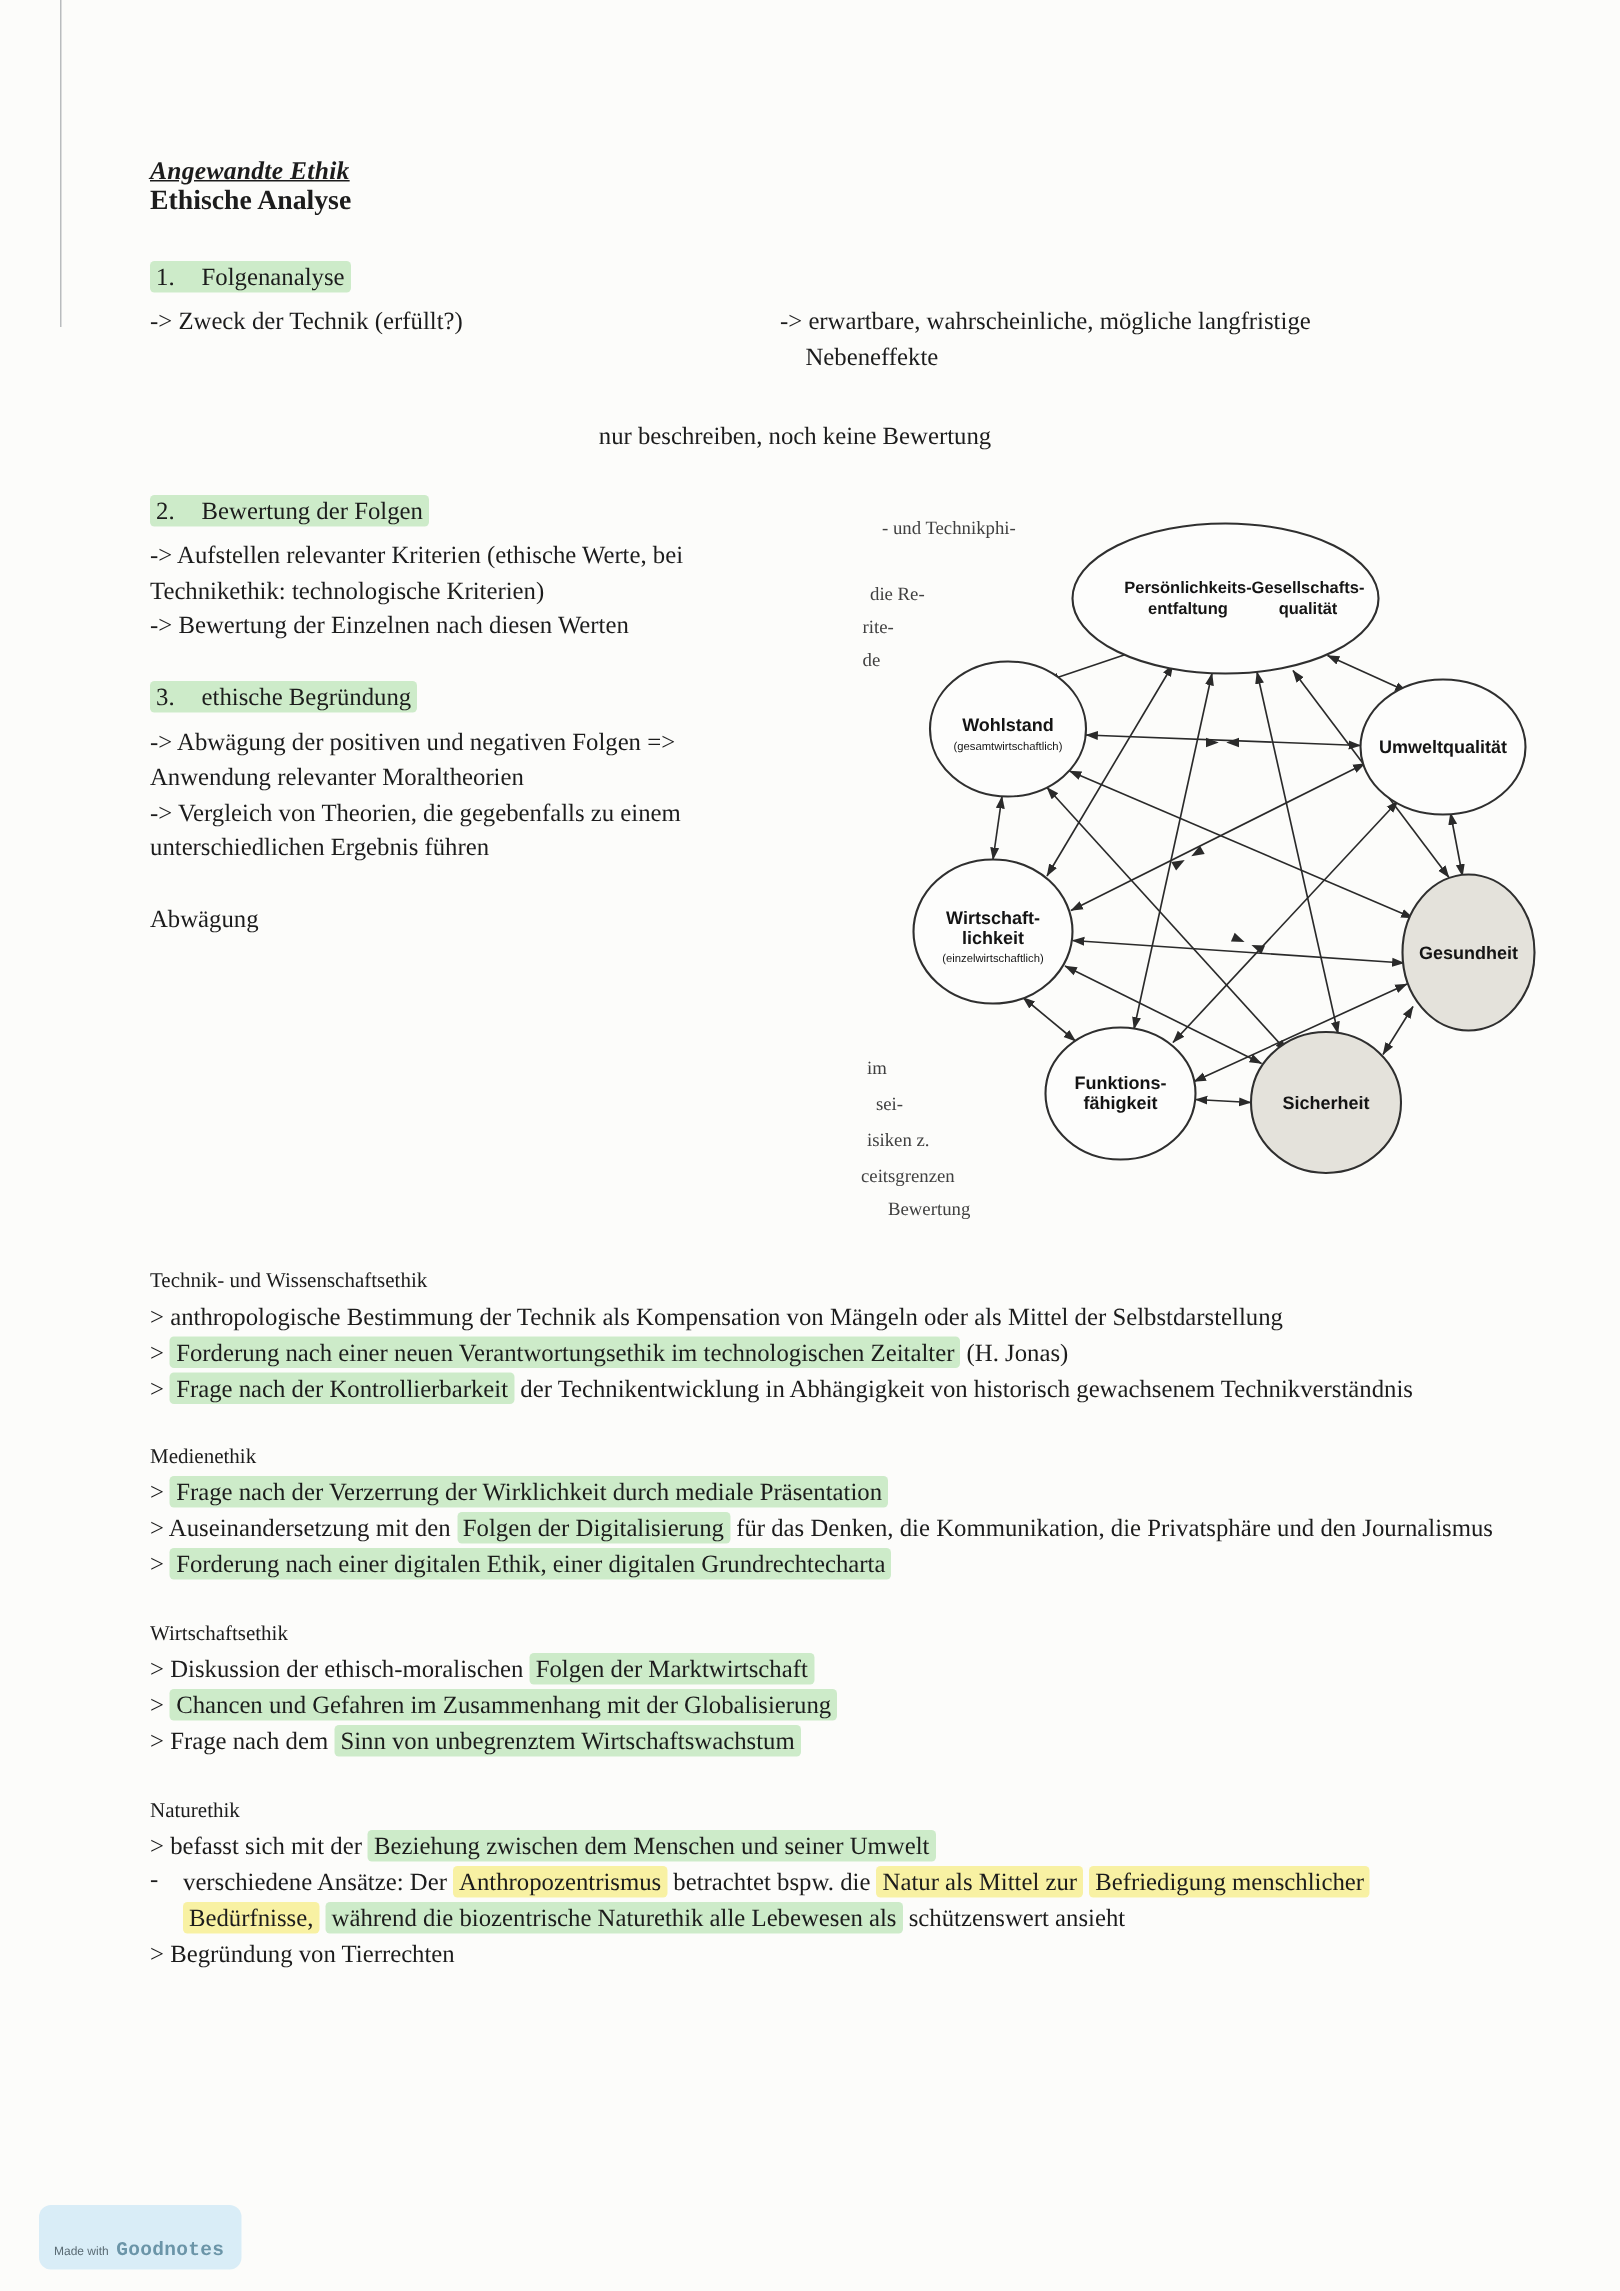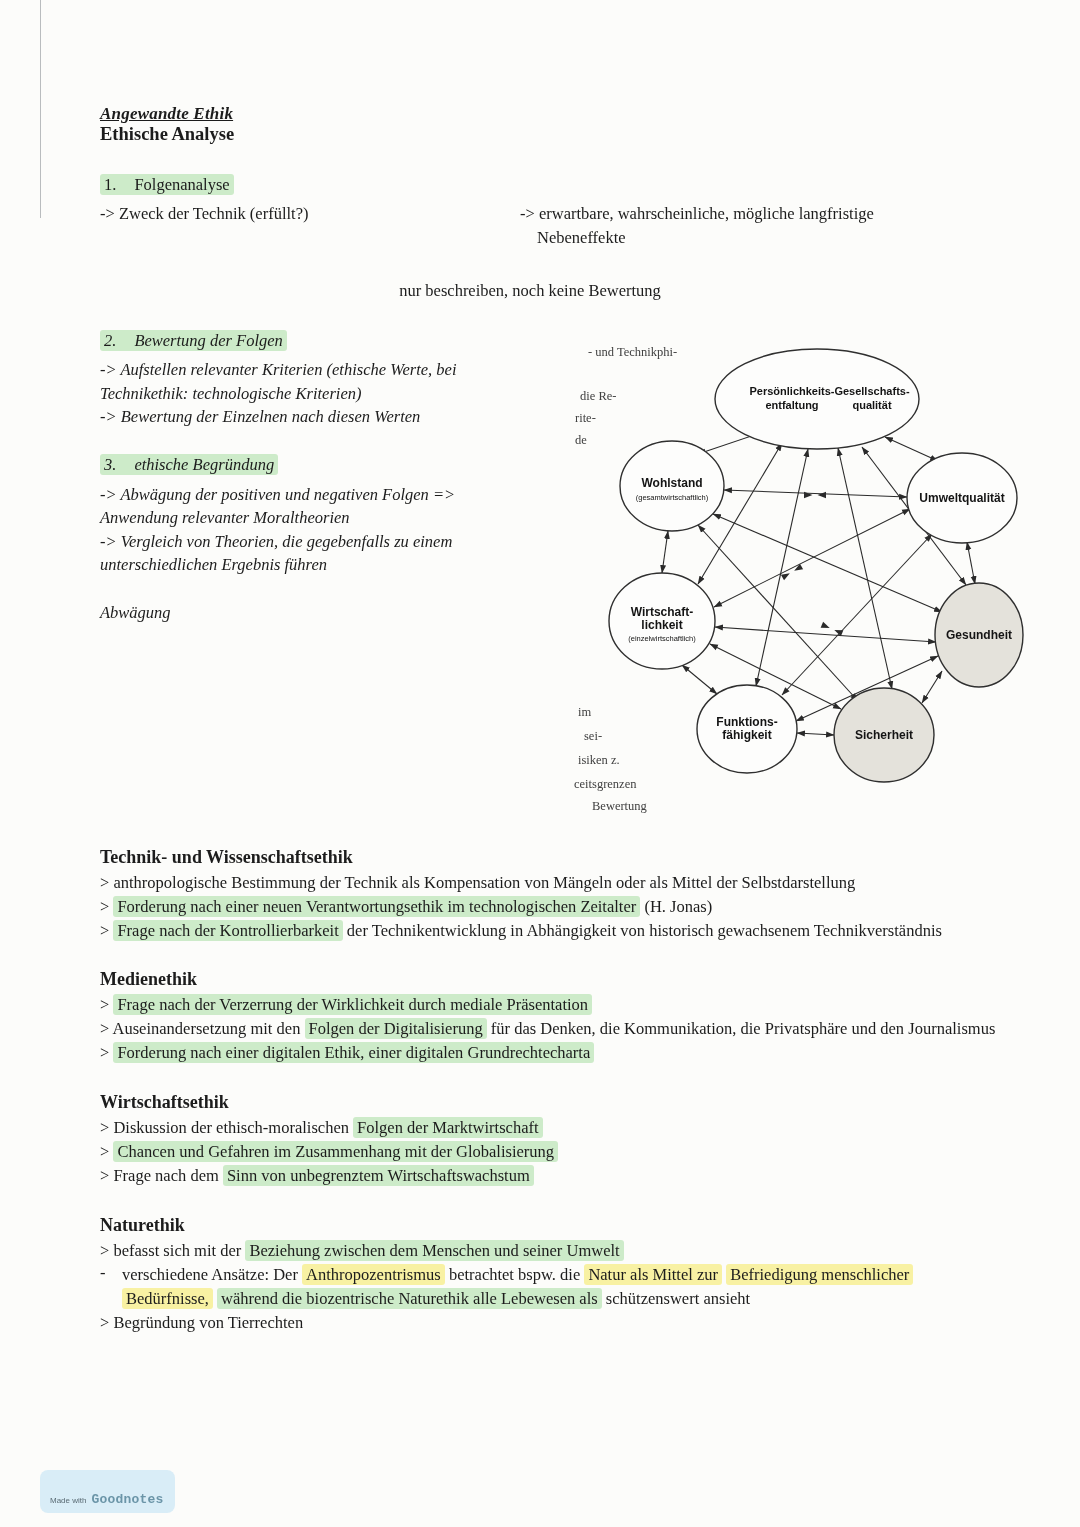--- a/index.html
+++ b/index.html
@@ -21,35 +21,35 @@
   .step-head { margin-bottom:6px; }
   .step-num { margin-right:18px; }
 
   .cols { display:flex; }
   .col-left { width:420px; flex:none; }
   .col-right { flex:1; }
   .col-right .indent { padding-left:17px; }
   .center-note { width:860px; text-align:center; margin-top:30px; }
 
   .main-row { display:flex; margin-top:26px; }
-  .left-col { width:470px; flex:none; font-size:16.5px; line-height:1.43;font-style:italic; }
+  .left-col { width:470px; flex:none; font-size:16.5px; line-height:1.43; }
   .block { margin-bottom:25px; }
 
   .diagram { position:relative; width:465px; height:500px; flex:none; }
   .diagram svg.net { position:absolute; left:0; top:0; }
   .frag { position:absolute; font-size:12.5px; color:#404040; white-space:nowrap; }
 
   .sections { margin-top:18px; max-width:900px; }
   .section { margin-bottom:27px; }
-  .section h3 { font-size:18px; font-weight:bold; margin-bottom:3px; }
+  .section h3 { font-size:14px; font-weight:normal; margin-bottom:3px; }
   .bullet { font-size:16.5px; line-height:1.45; }
   .bullet.dash { position:relative; padding-left:22px; }
   .dash-marker { position:absolute; left:0; top:-2px; }
 
-  .footer { position:absolute; left:40px; bottom:14px;
+  .footer { position:absolute; left:26px; bottom:14px;
             background:var(--badge-bg, #d9edf7); border-radius:8px;
             padding:5px 12px 6px 10px; display:inline-flex; align-items:baseline; gap:5px;
             cursor:pointer; }
   .made-with { font-family:"Liberation Sans", sans-serif; font-size:8px; color:#5a6b74; }
   .brand { font-family:Liberation Mono, monospace; font-size:13px; font-weight:700;
            color:var(--badge-text, #6b95a8); letter-spacing:.2px;margin-top:17px; }
 
   .net text { font-family:"Liberation Sans", sans-serif; fill:#141414; }
   .net .nl { font-size:12px; font-weight:bold; text-anchor:middle; }
   .net .nl-sm { font-size:11px; font-weight:bold; text-anchor:middle; }

